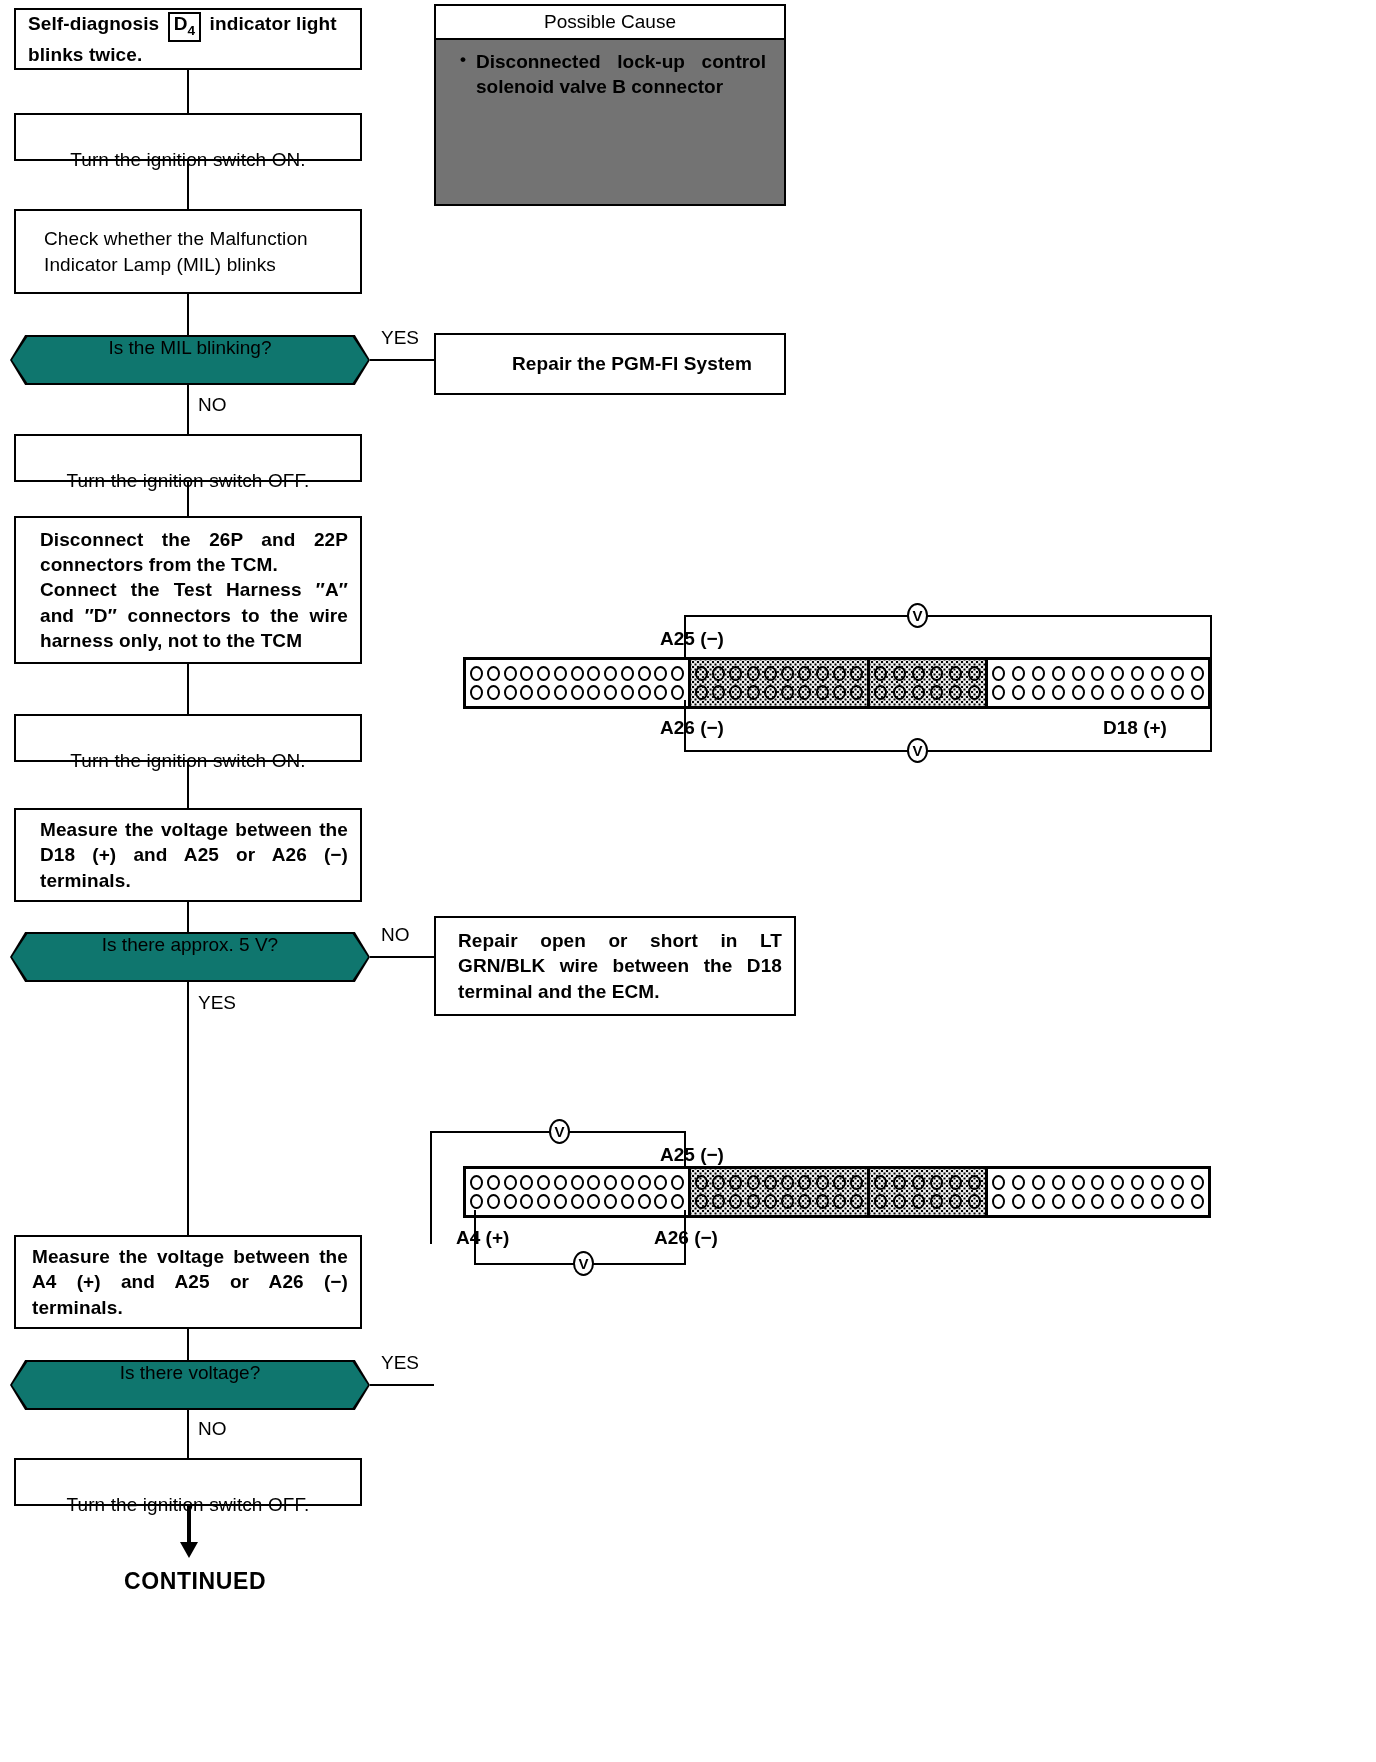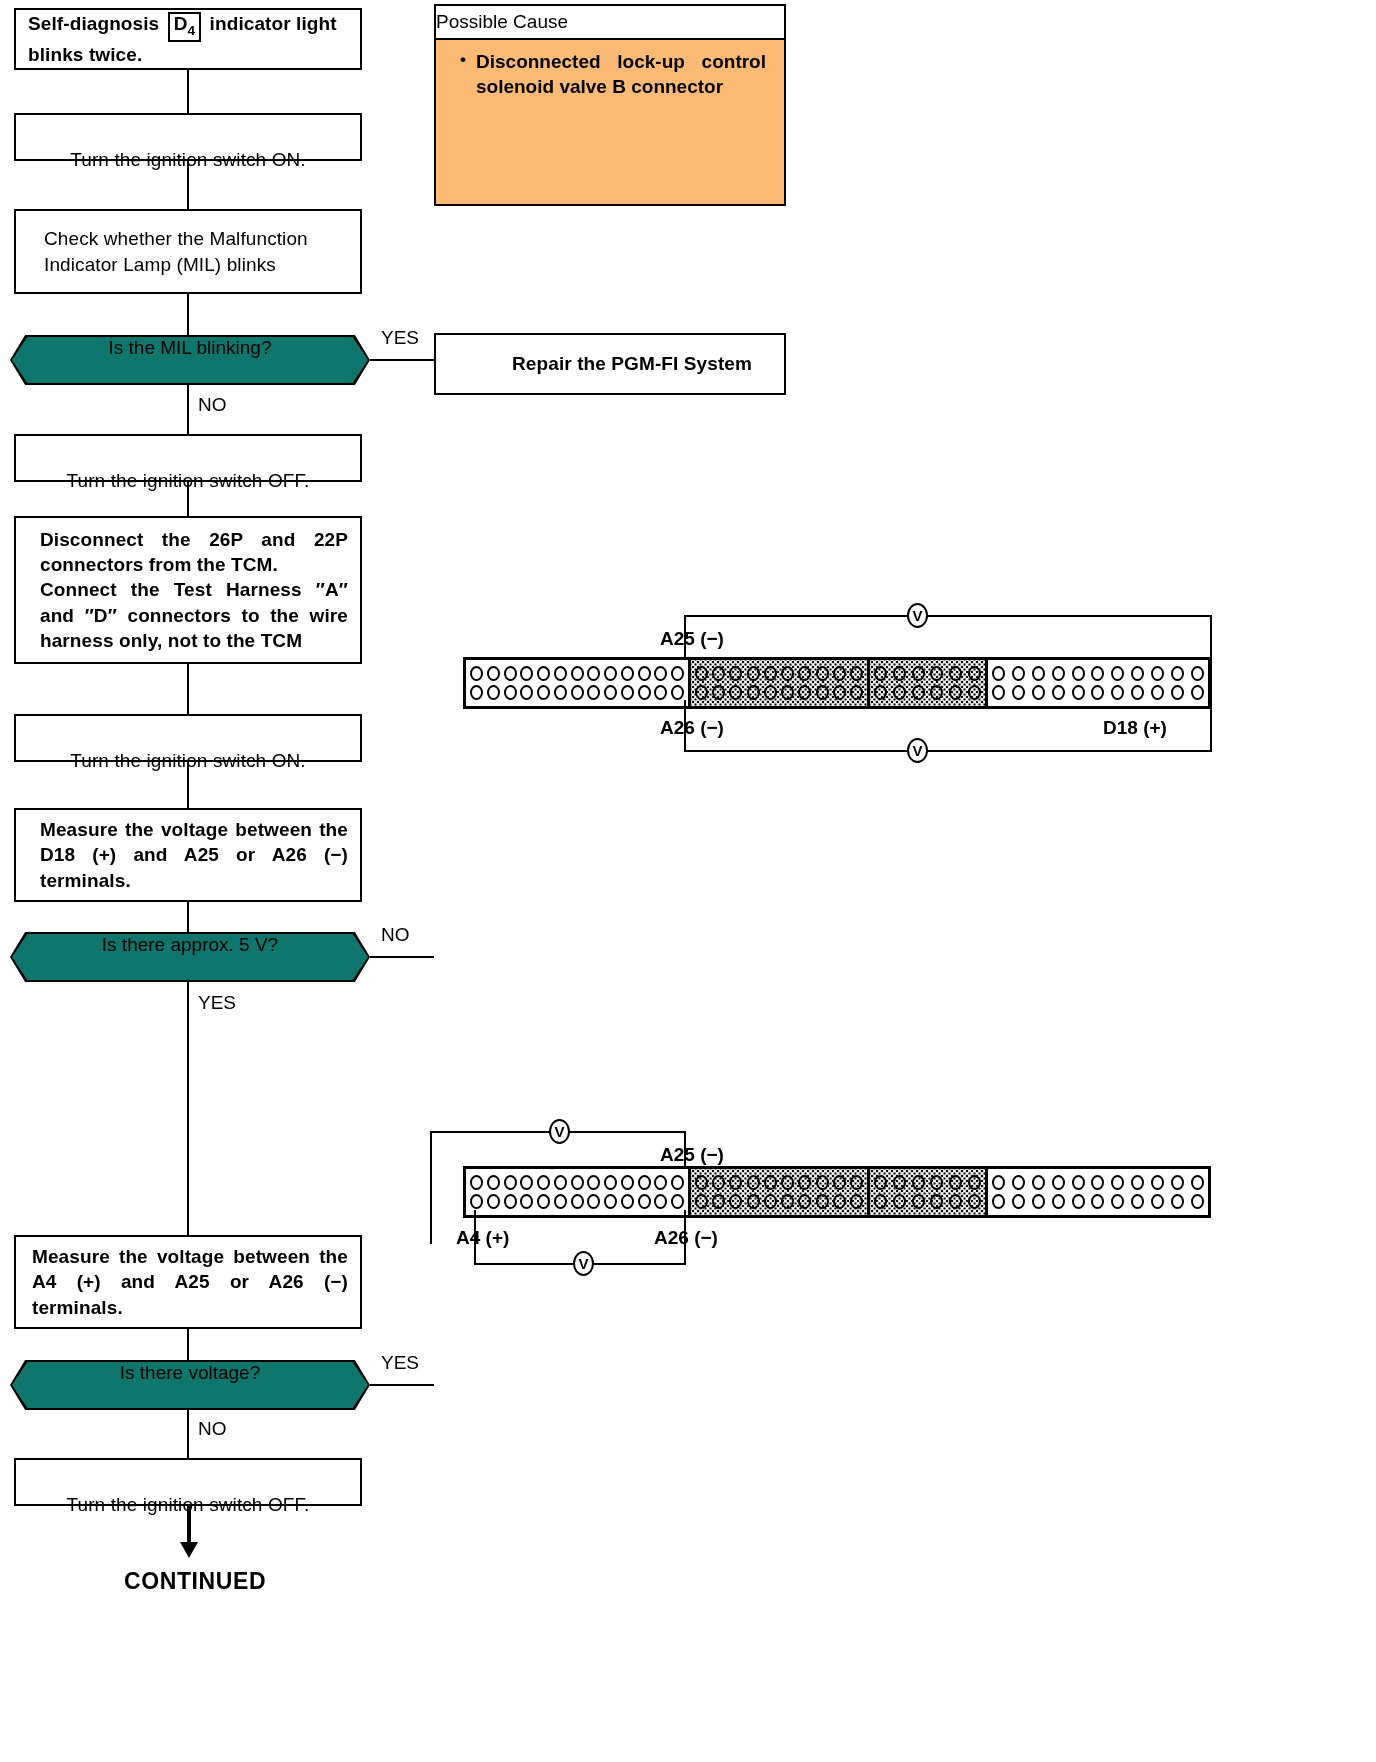--- a/index.html
+++ b/index.html
@@ -154,27 +154,28 @@
   .d4chip sub { font-size: 0.72em; }
 
   .pc-head {
     position: absolute;
     box-sizing: border-box;
     border: 2px solid #000;
     border-bottom: none;
     background: #fff;
     display: flex;
     align-items: center;
+    justify-content: center;
   }
   .pc-head .txt { font-size: 19px; }
   .pc-body {
     position: absolute;
     box-sizing: border-box;
     border: 2px solid #000;
-    background: #fdba74;
+    background: #737373;
     padding: 10px 18px 8px 22px;
   }
   .pc-body ul { margin: 0; padding-left: 18px; list-style: none; }
   .pc-body li {
     font-size: 19px;
     font-weight: bold;
     line-height: 1.30;
     position: relative;
     margin-bottom: 1px;
     text-align: justify;
@@ -398,20 +399,23 @@
 
   <div class="hex hex-outer" style="left:10px; top:932px; width:360px; height:50px;">
     <div class="hex-inner">
       <span class="txt">Is there approx. 5 V?</span>
     </div>
   </div>
 
   <div class="hline" style="left:370px; top:956px; width:64px;"></div>
   <div class="lbl" style="left:381px; top:925px;">NO</div>
 
+  <div class="box bold" style="left:434px; top:916px; width:362px; height:100px; padding-left:22px;">
+    <div class="txt" style="text-align:justify;">Repair open or short in LT GRN/BLK wire between the D18 terminal and the ECM.</div>
+  </div>
 
   <div class="vline" style="left:187px; top:982px; height:253px;"></div>
   <div class="lbl" style="left:198px; top:993px;">YES</div>
 
   <div class="hline" style="left:430px; top:1131px; width:254px;"></div>
   <div class="vline" style="left:430px; top:1131px; height:113px;"></div>
   <div class="vline" style="left:684px; top:1131px; height:89px;"></div>
   <div class="vmeter" style="left:549px; top:1119px;">
     <span>V</span>
   </div>

